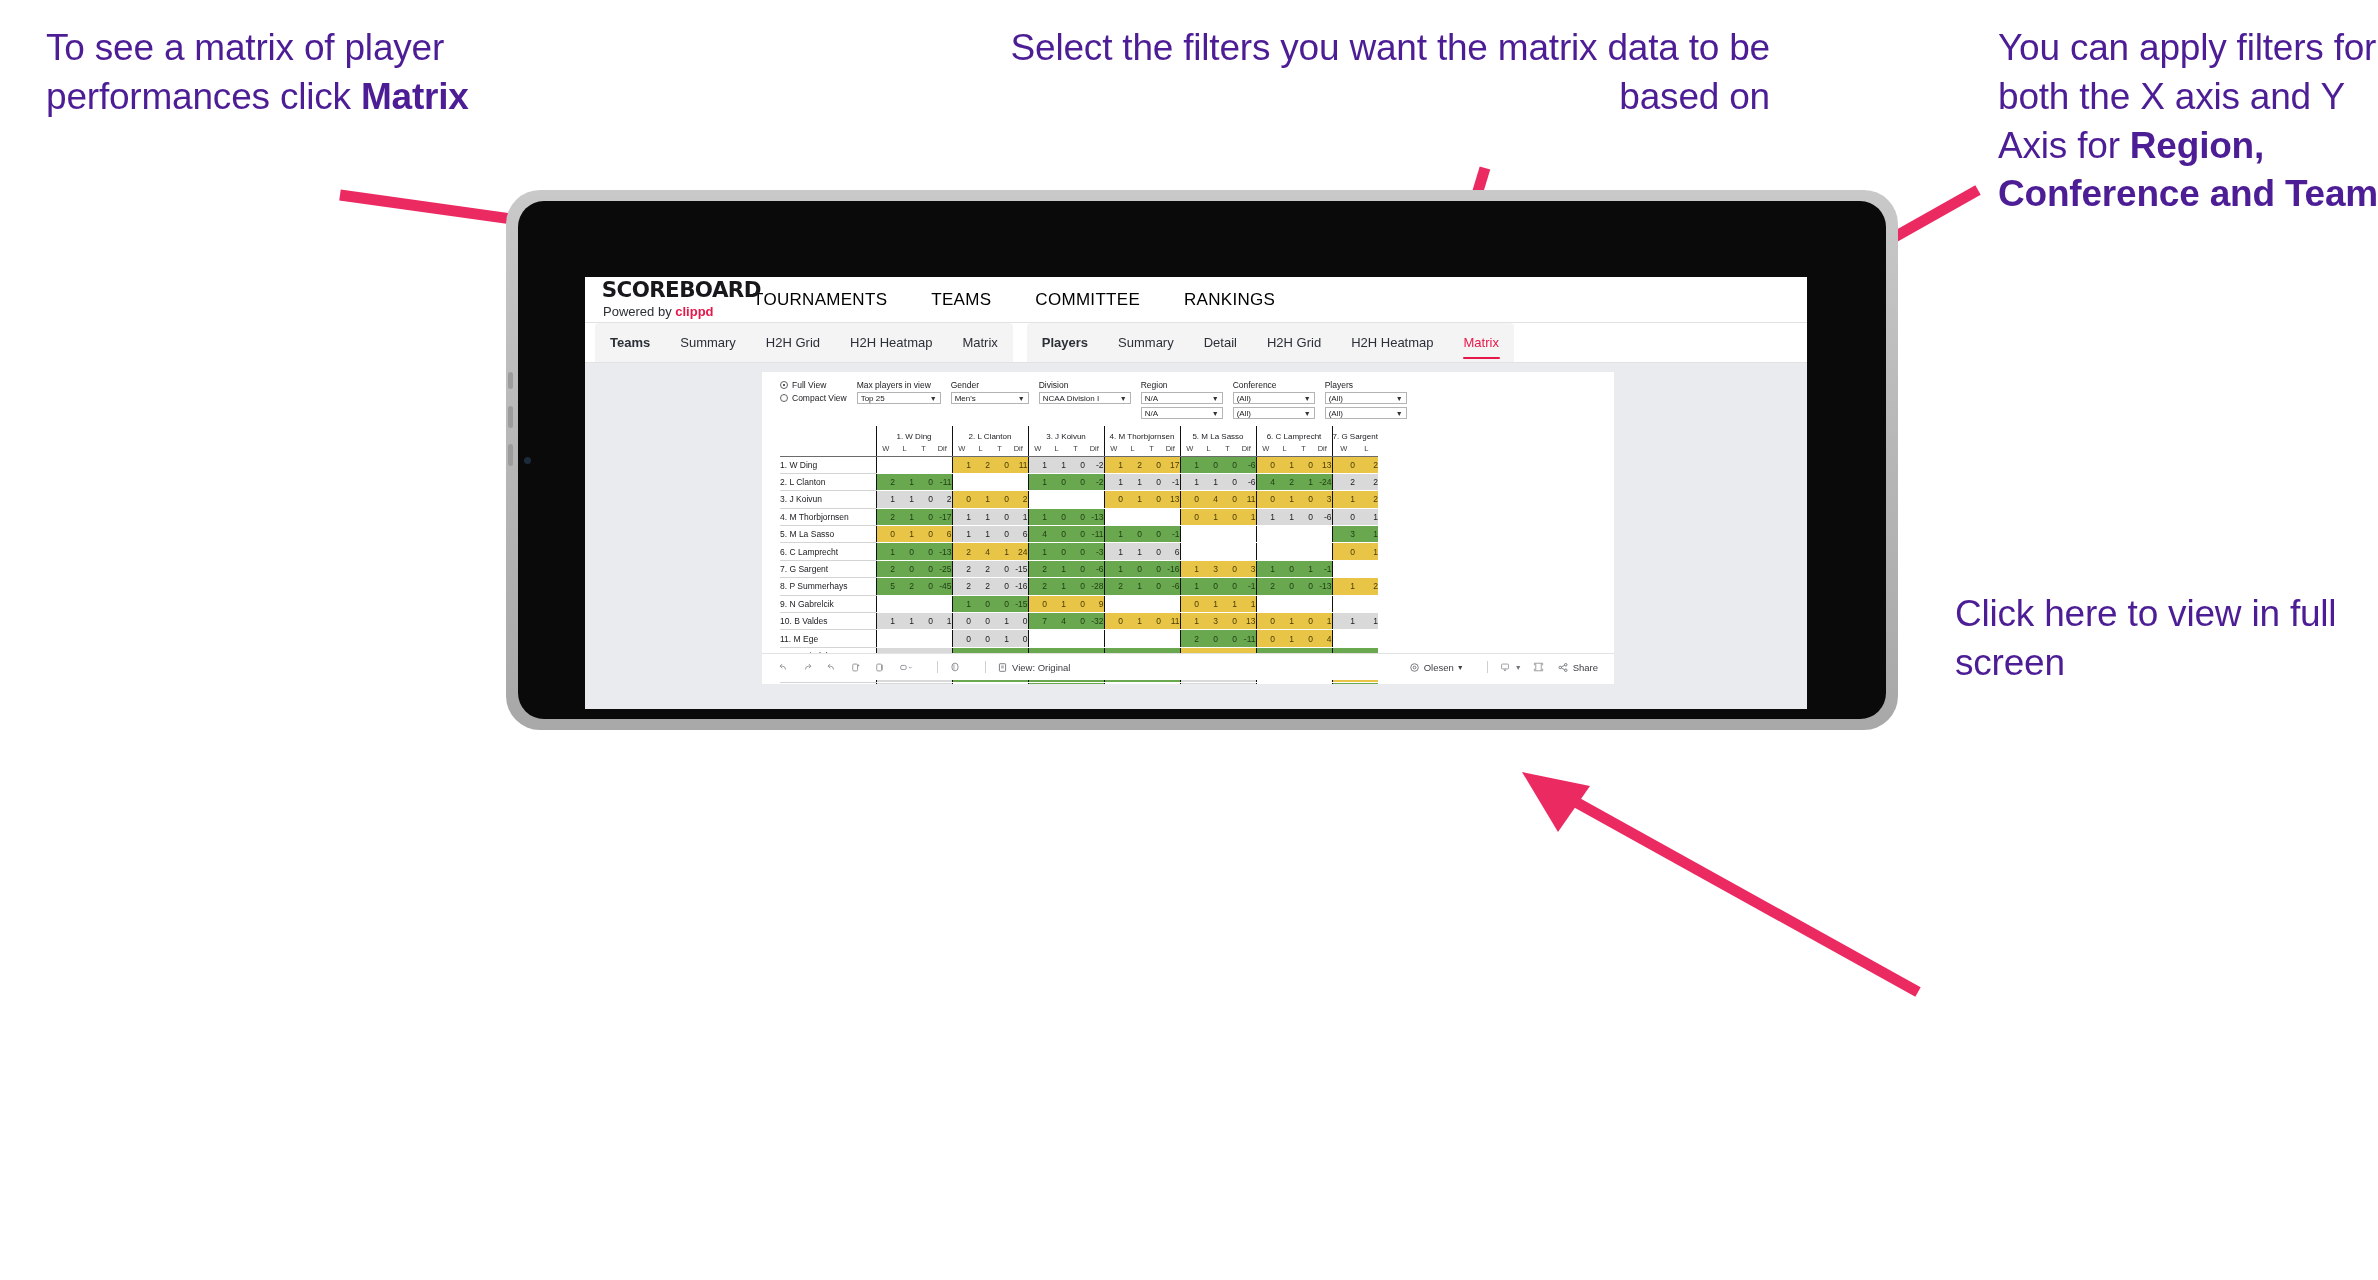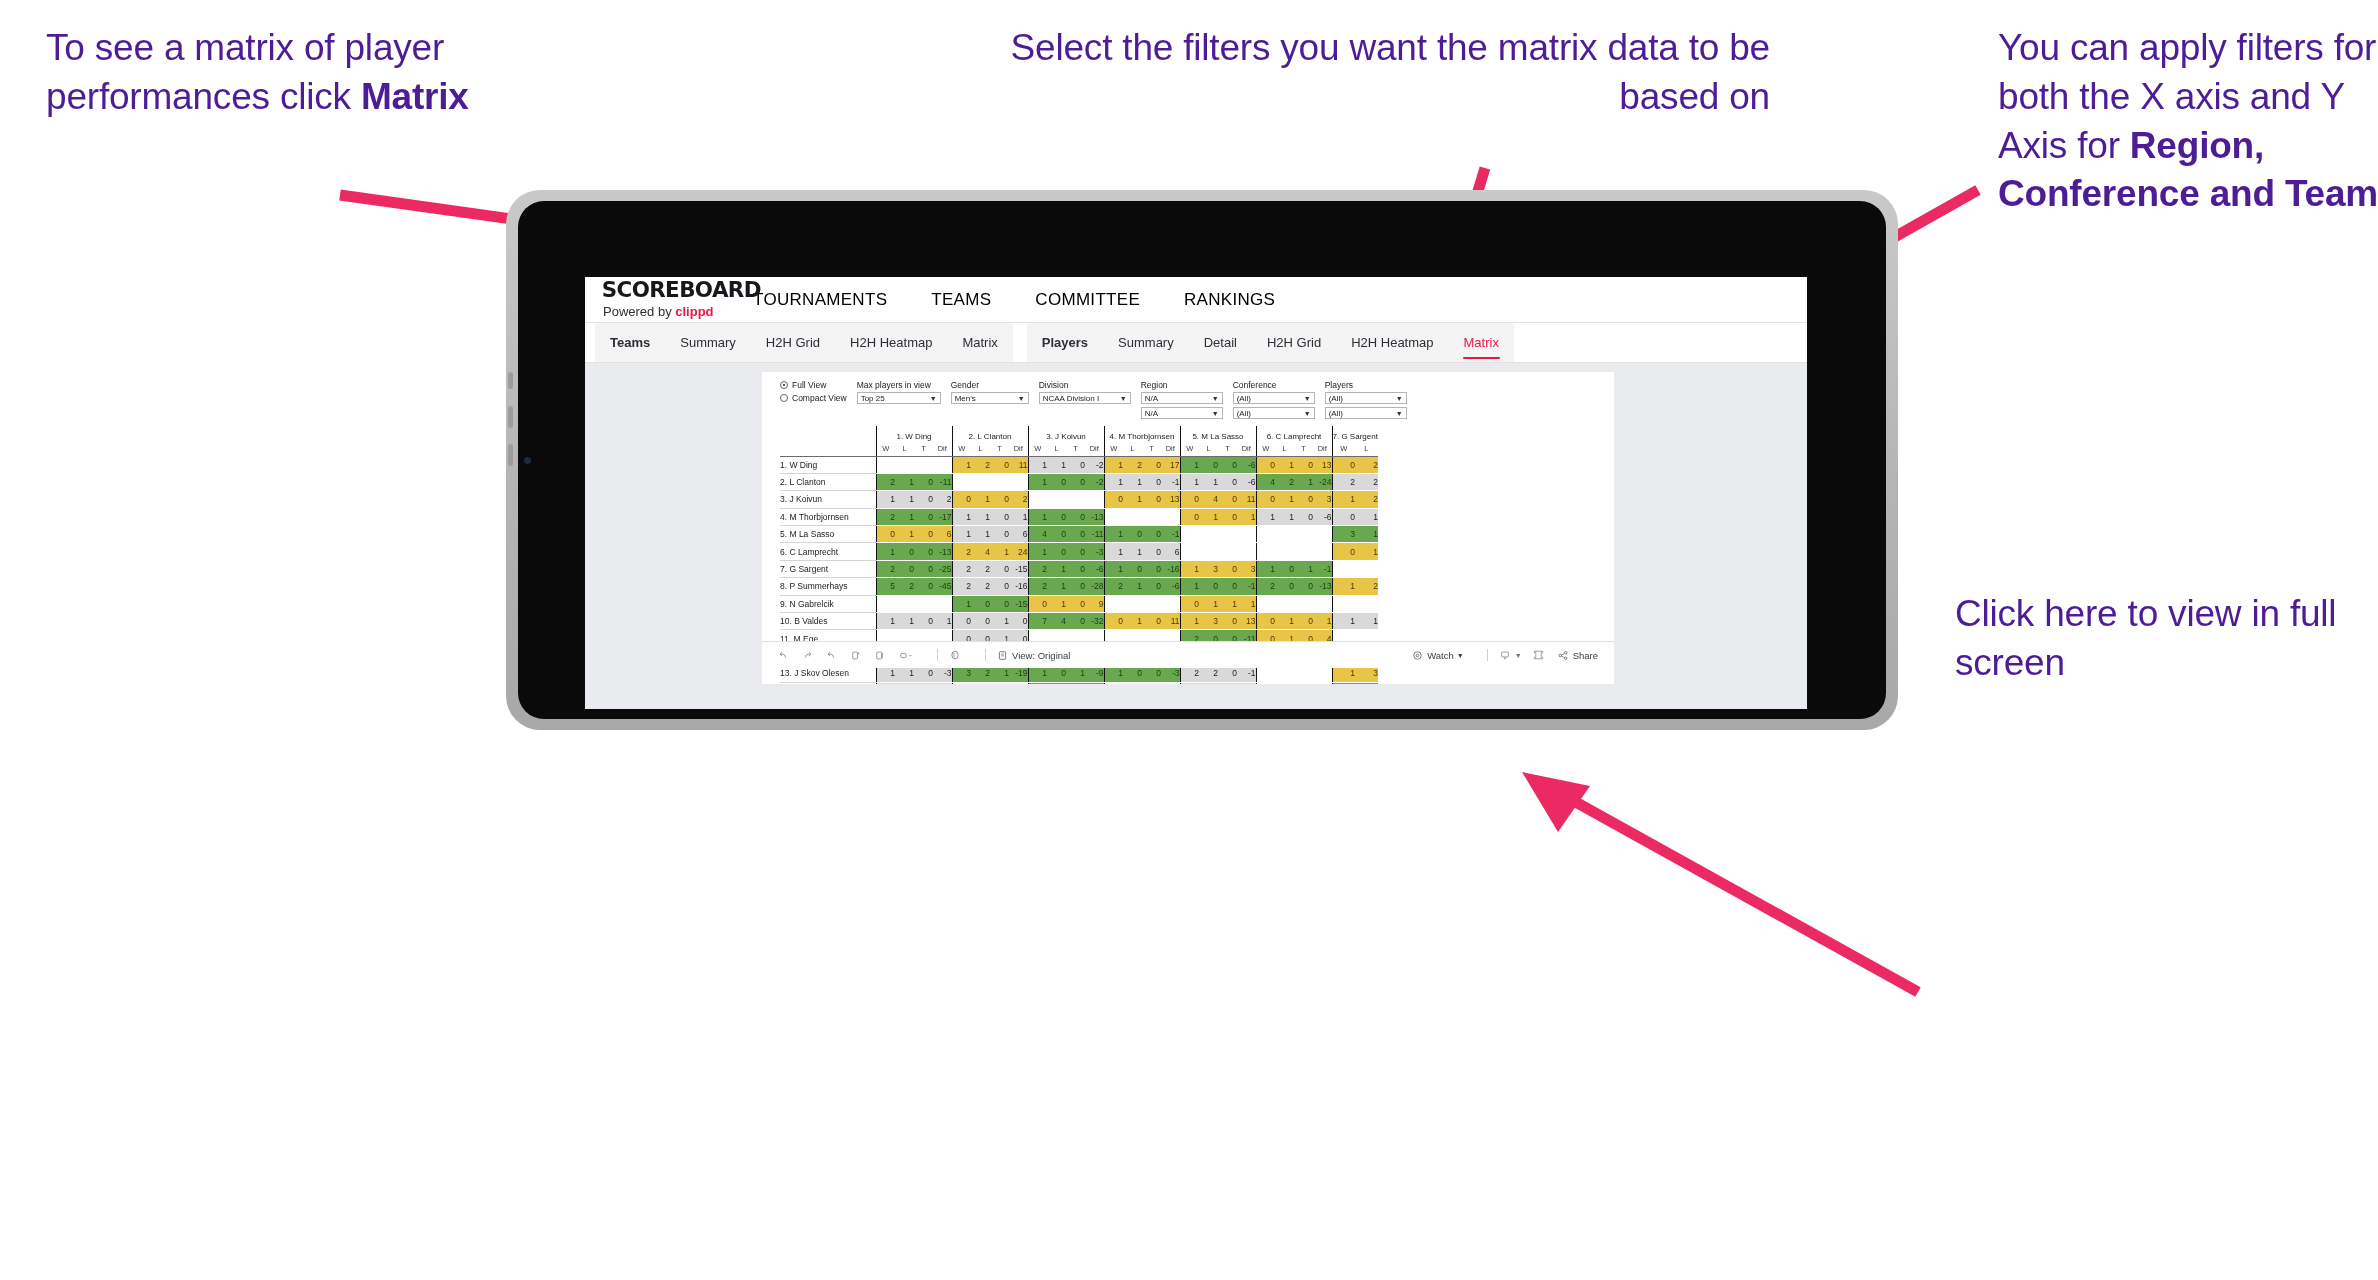--- a/index.html
+++ b/index.html
@@ -149,21 +149,21 @@
   td.cell.g  { background:#6aa84f; color:#1d3b12; }
   td.cell.y  { background:#e8c547; color:#4a3b05; }
   td.cell.n  { background:#d9d9d9; color:#202124; }
   td.cell.e  { background:#ffffff; border-bottom:1px solid #fff; }
 
   #hscroll { position:absolute; left:118px; bottom:20px; width:560px; height:8px; background:#f3f3f3; }
   #hscroll .thumb { width:260px; height:8px; background:#dcdcdc; }
 
   
   #bottombar {
-    position:absolute; left:0; right:0; bottom:16px; height:27px;
+    position:absolute; left:0; right:0; bottom:4px; height:27px;
     background:#fff; border-top:1px solid #e2e2e2;
     display:flex; align-items:center; padding:0 16px; font-size:9.5px; color:#3c4043;
   }
   .tb-ico { margin-right:13px; opacity:.72; display:flex; align-items:center; }
   .tb-sep { width:1px; height:12px; background:#d0d0d0; margin:0 11px; }
   .tb-txt { display:flex; align-items:center; white-space:nowrap; }
   .tb-txt span { margin-left:4px; }
   #tb-right { margin-left:auto; display:flex; align-items:center; }
 </style>
 </head>
@@ -818,21 +818,21 @@
               <path d="M6 6h4M6 8.5h4" stroke="#5f6368" stroke-width="1"></path>
             </svg>
           <span>View: Original</span>
         </span>
         <span id="tb-right">
           <span class="tb-txt" style="margin-right:12px">
             <svg width="11" height="11" viewBox="0 0 16 16">
                 <circle cx="8" cy="8" r="5.5" fill="none" stroke="#5f6368" stroke-width="1.2"></circle>
                 <circle cx="8" cy="8" r="2" fill="none" stroke="#5f6368" stroke-width="1.2"></circle>
               </svg>
-            <span>Watch</span>
+            <span>Olesen</span>
             <span style="margin-left:3px;font-size:7px">▼</span>
           </span>
           <span class="tb-sep"></span>
           <span class="tb-ico">
             <svg width="12" height="11" viewBox="0 0 16 16">
                 <rect x="3" y="3" width="10" height="7" rx="1" fill="none" stroke="#5f6368" stroke-width="1.2"></rect>
                 <path d="M8 10v3M6.4 11.4L8 13l1.6-1.6" fill="none" stroke="#5f6368" stroke-width="1.2"></path>
               </svg>
           </span>
           <span class="tb-ico" style="font-size:7px;margin-left:-9px;margin-right:11px">▼</span>

